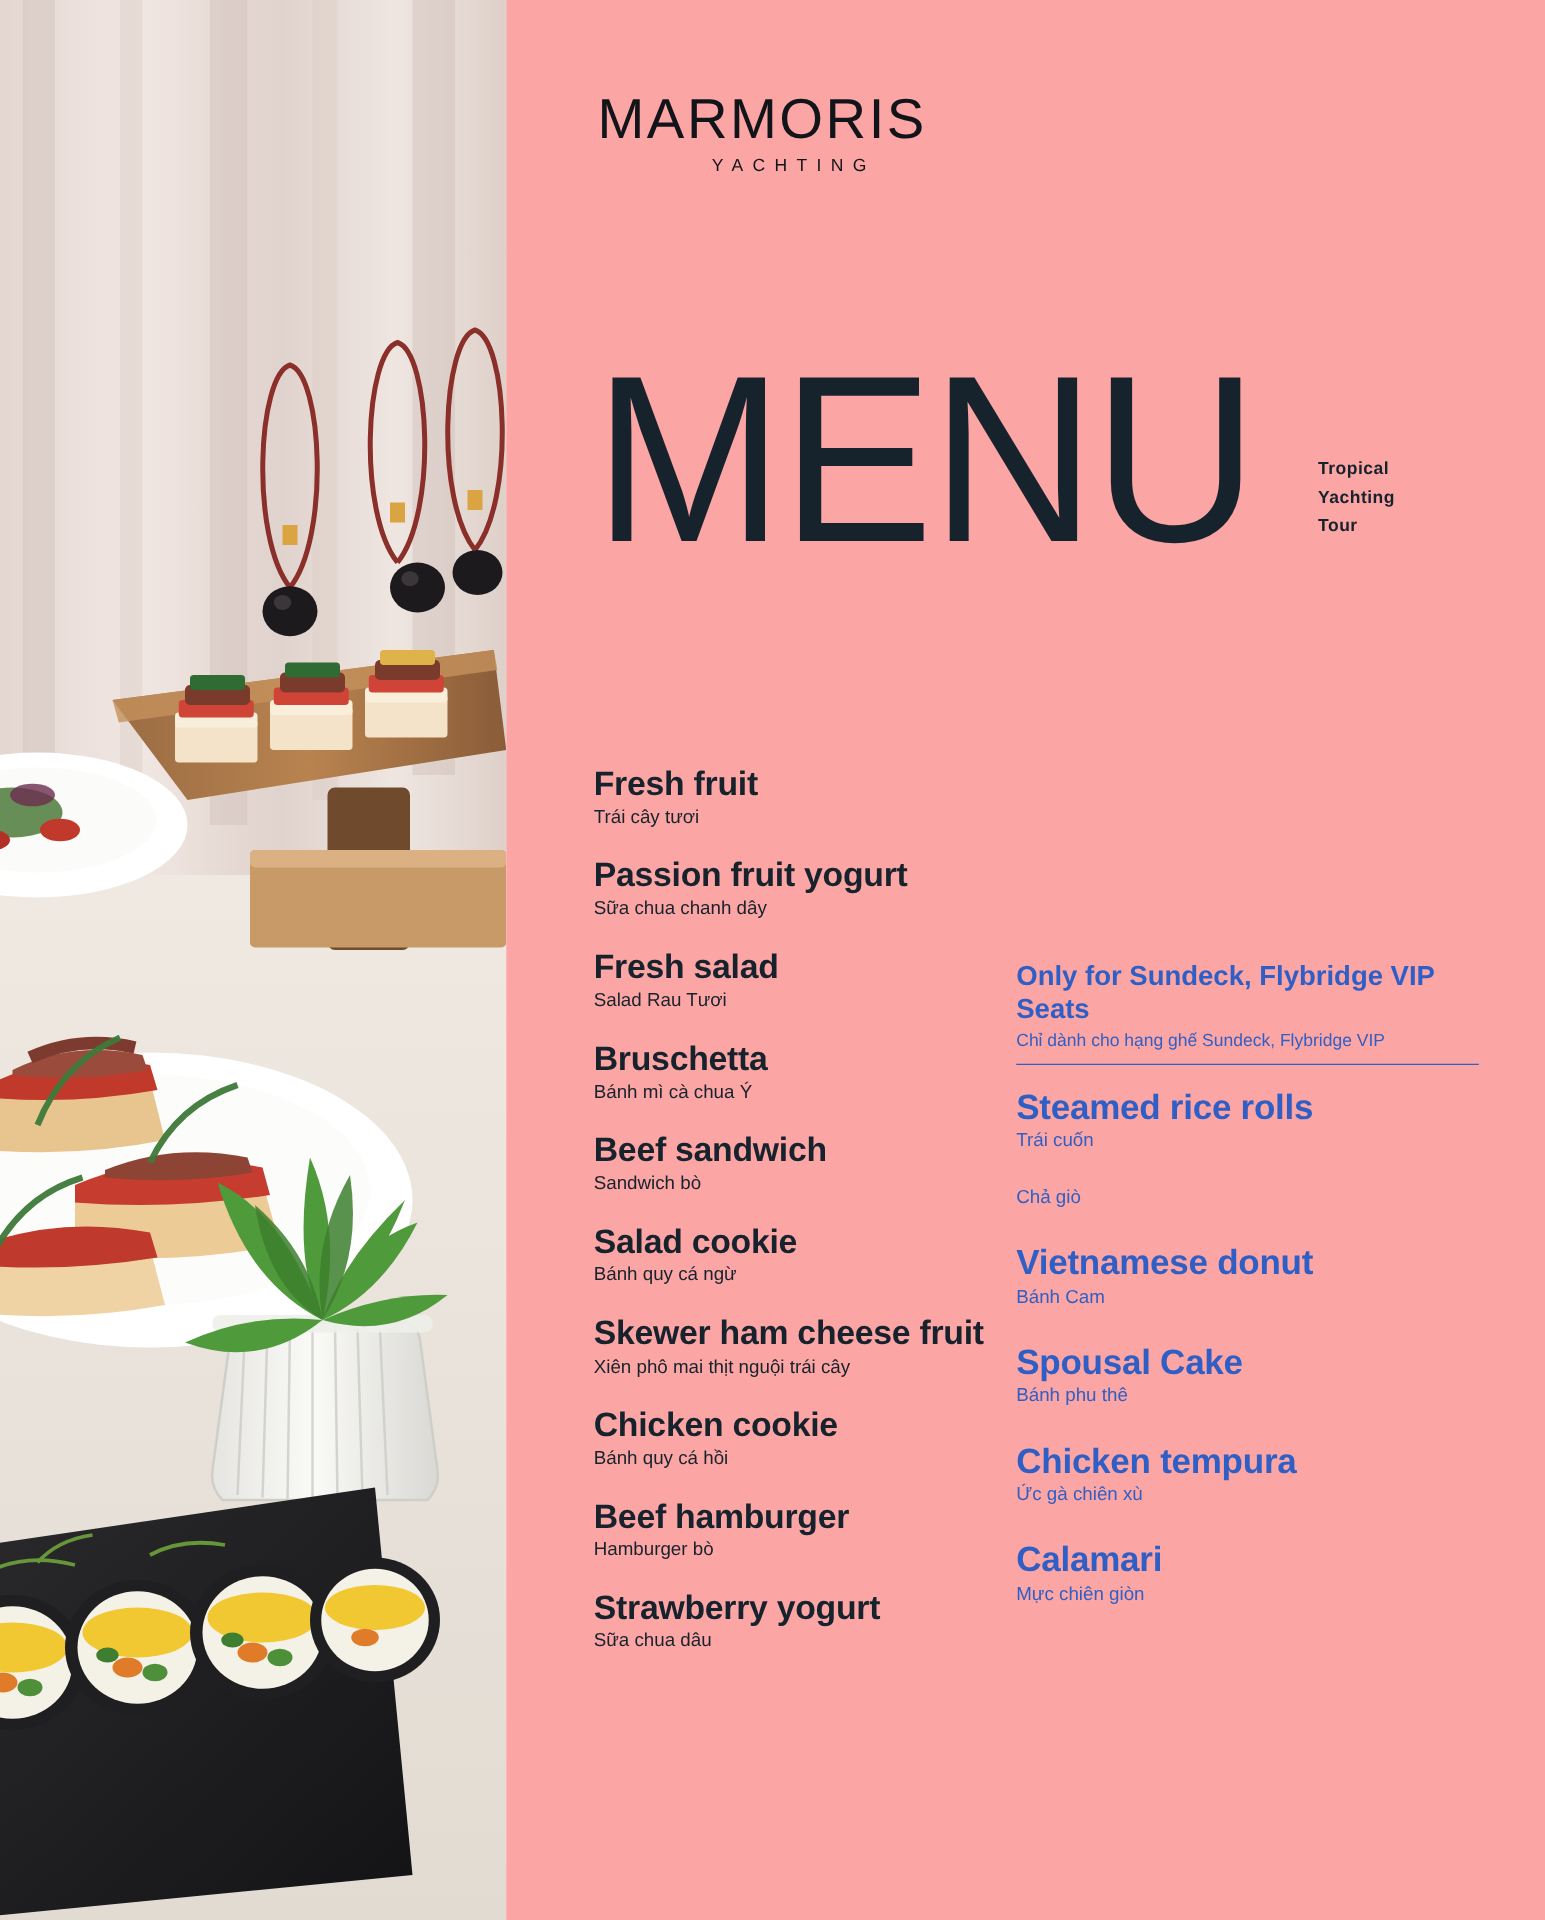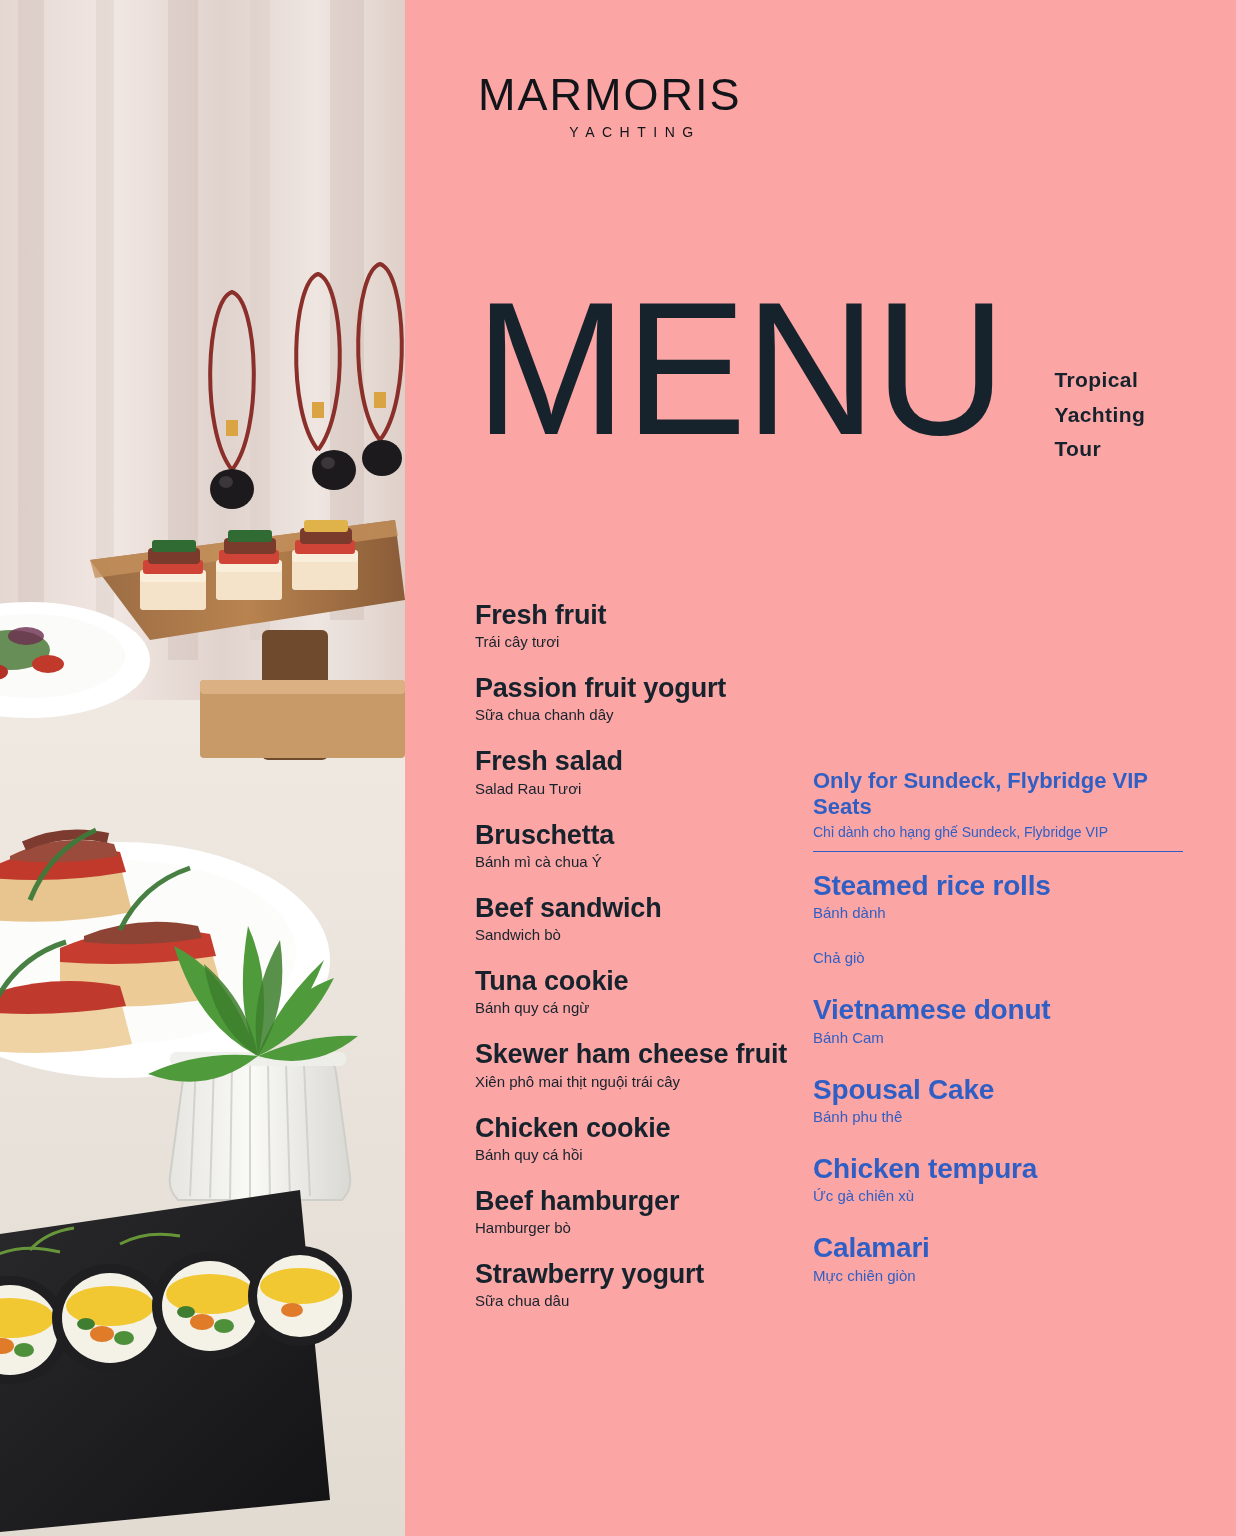--- a/index.html
+++ b/index.html
@@ -77,21 +77,21 @@
     font-size: 190px;
     line-height: 0.88;
     letter-spacing: -2px;
     color: #16222c;
     transform: scaleX(0.96);
     transform-origin: left top;
   }
   .menu-tag {
     margin-left: 28px;
     margin-top: 78px;
-    font-size: 21px;
+    font-size: 14px;
     font-weight: 700;
     line-height: 1.65;
     letter-spacing: 0.4px;
     color: #16222c;
   }
 
   
   .cols {
     position: absolute;
     left: 0;
@@ -105,21 +105,21 @@
     top: 0;
     width: 330px;
   }
   .col-right {
     position: absolute;
     left: 408px;
     top: 168px;
     width: 370px;
   }
 
-  .item { margin-bottom: 22px; }
+  .item { margin-bottom: 22px; margin-top: 12px; }
   .item-en {
     font-size: 27px;
     font-weight: 700;
     color: #16222c;
     line-height: 1.12;
     letter-spacing: -0.2px;
   }
   .item-vi {
     font-size: 15px;
     color: #16222c;
@@ -382,21 +382,21 @@
         <div class="item-en">Bruschetta</div>
         <div class="item-vi">Bánh mì cà chua Ý</div>
       </div>
 
       <div class="item">
         <div class="item-en">Beef sandwich</div>
         <div class="item-vi">Sandwich bò</div>
       </div>
 
       <div class="item">
-        <div class="item-en">Tuna cookie</div>
+        <div class="item-en">Salad cookie</div>
         <div class="item-vi">Bánh quy cá ngừ</div>
       </div>
 
       <div class="item">
         <div class="item-en">Skewer ham cheese fruit</div>
         <div class="item-vi">Xiên phô mai thịt nguội trái cây</div>
       </div>
 
 
       <div class="item">
@@ -419,21 +419,21 @@
     <div class="col-right">
 
       <div class="vip-note">
         <div class="vip-en">Only for Sundeck, Flybridge VIP Seats</div>
         <div class="vip-vi">Chỉ dành cho hạng ghế Sundeck, Flybridge VIP</div>
       </div>
       <hr class="vip-rule">
 
       <div class="item item-blue">
         <div class="item-en">Steamed rice rolls</div>
-        <div class="item-vi">Bánh dành</div>
+        <div class="item-vi">Trái cuốn</div>
       </div>
 
       <div class="item item-blue">
         <div class="item-vi">Chả giò</div>
       </div>
 
       <div class="item item-blue">
         <div class="item-en">Vietnamese donut</div>
         <div class="item-vi">Bánh Cam</div>
       </div>

